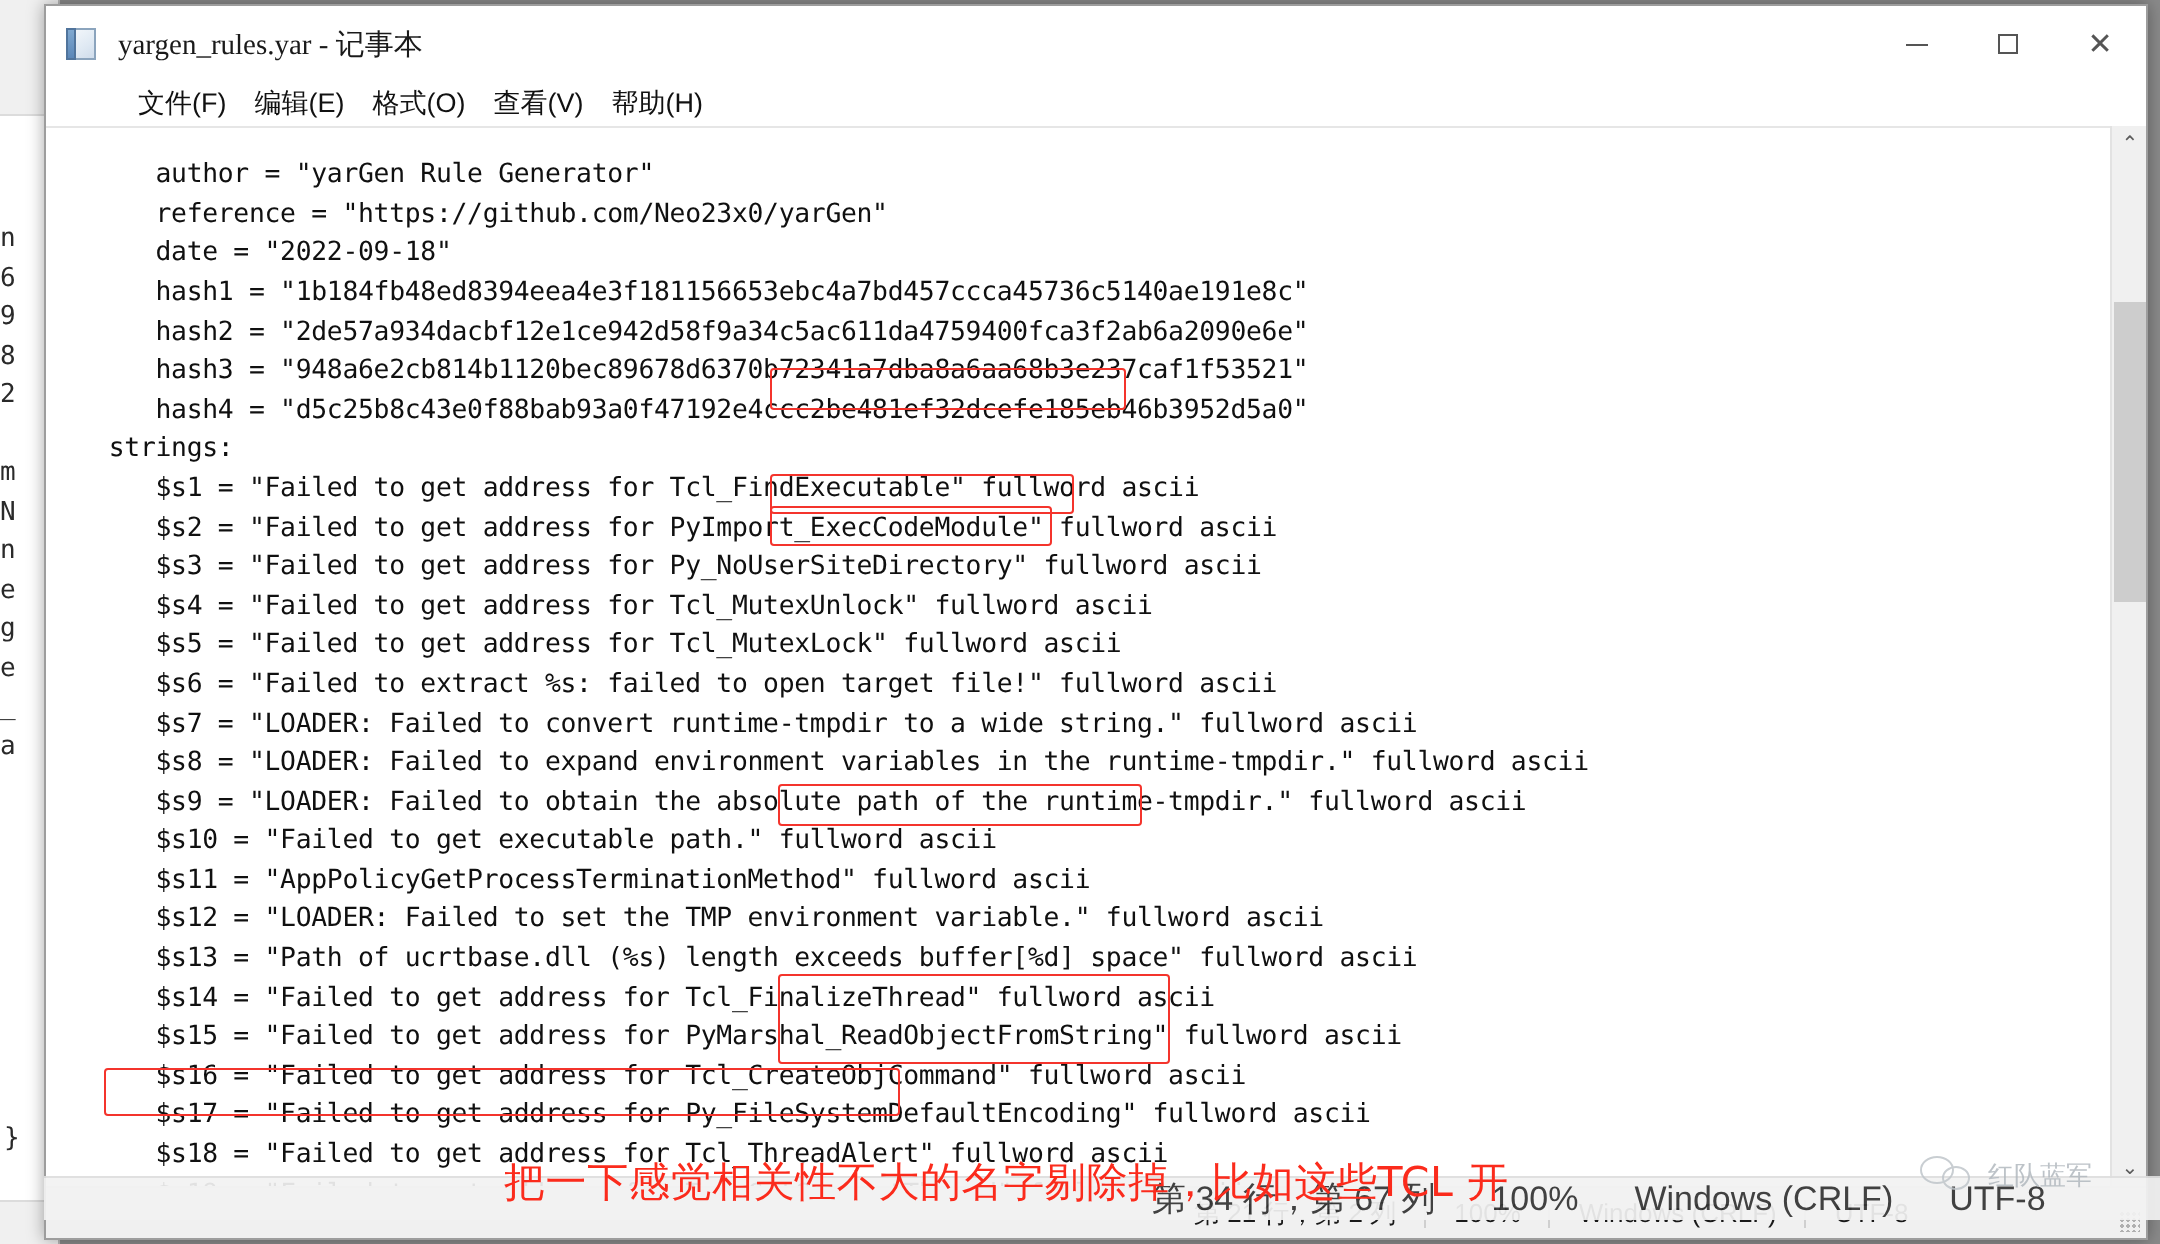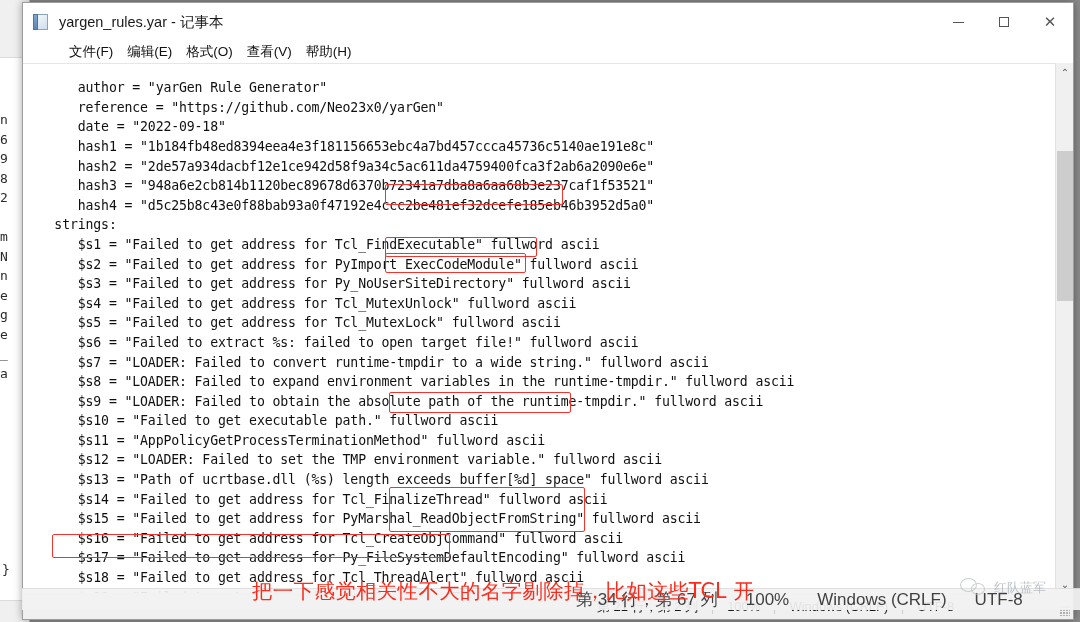--- a/index.html
+++ b/index.html
@@ -39,21 +39,21 @@
     width: 1052px; height: 618px;
     background: #ffffff;
     border: 1px solid #9d9d9d;
     box-shadow: 0 0 8px rgba(0,0,0,0.35);
     overflow: hidden;
   }
   .titlebar {
     position: relative; height: 38px; background: #ffffff;
     display: flex; align-items: center;
   }
-  .title-left { display:flex; align-items:flex-start; padding-left: 10px; gap: 8px; }
+  .title-left { display:flex; align-items:flex-start; padding-left: 10px; gap: 8px; font-family: Liberation Serif, serif; }
   .app-icon {
     width: 18px; height: 18px; position: relative; display:inline-block;
   }
   .app-icon .sheet {
     position:absolute; left:2px; top:1px; width:13px; height:16px;
     background: linear-gradient(145deg,#f3f7fb 0%, #dfe9f3 60%, #cfdceb 100%);
     border: 1px solid #8ba4bd;
   }
   .app-icon .band {
     position:absolute; left:0px; top:1px; width:5px; height:16px;

